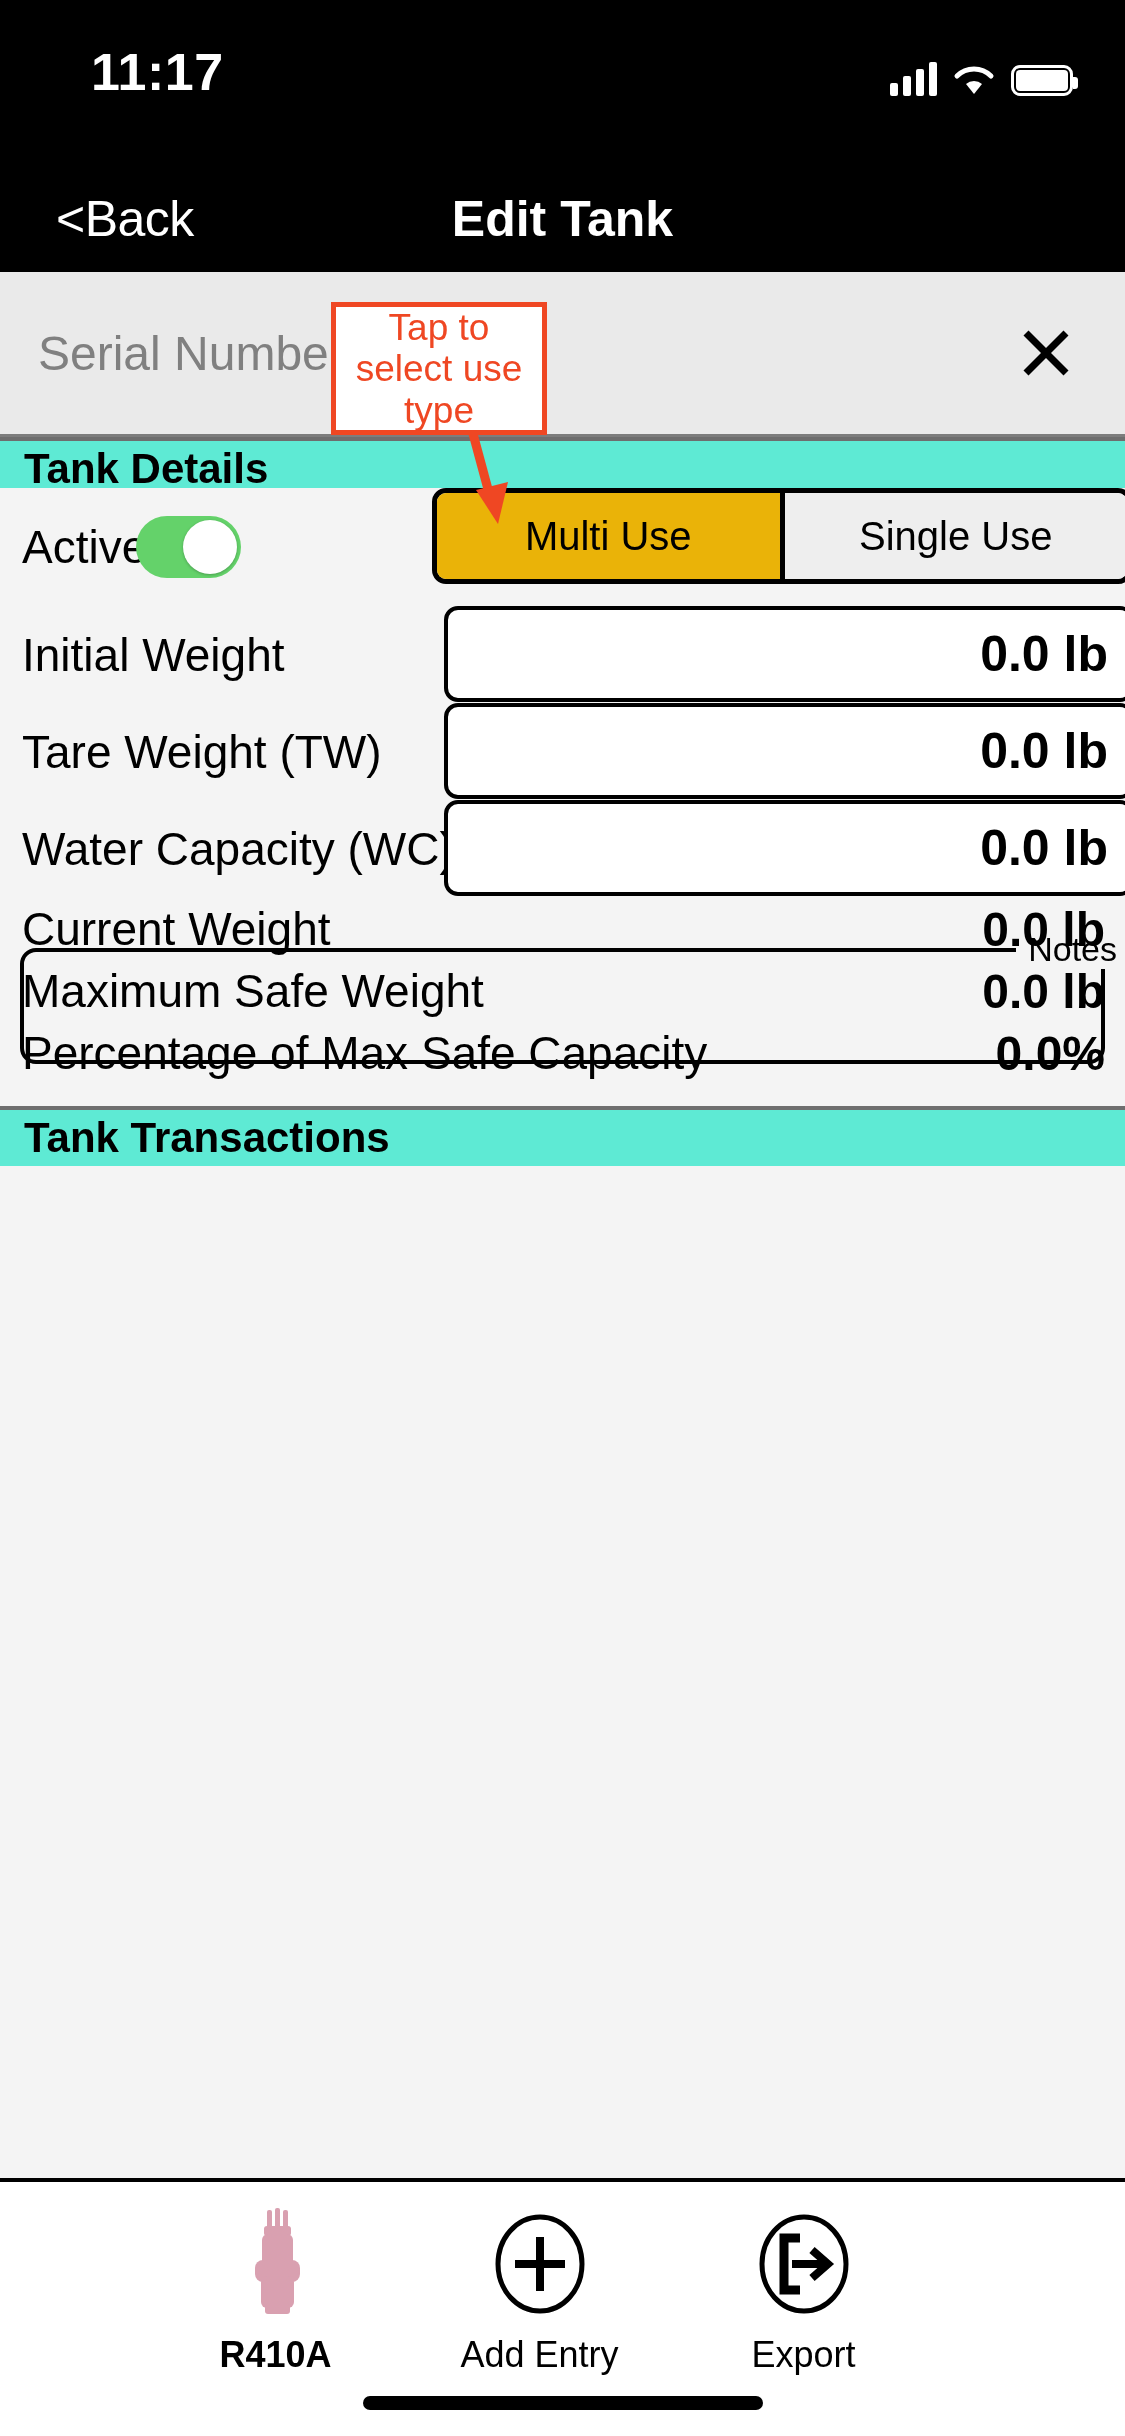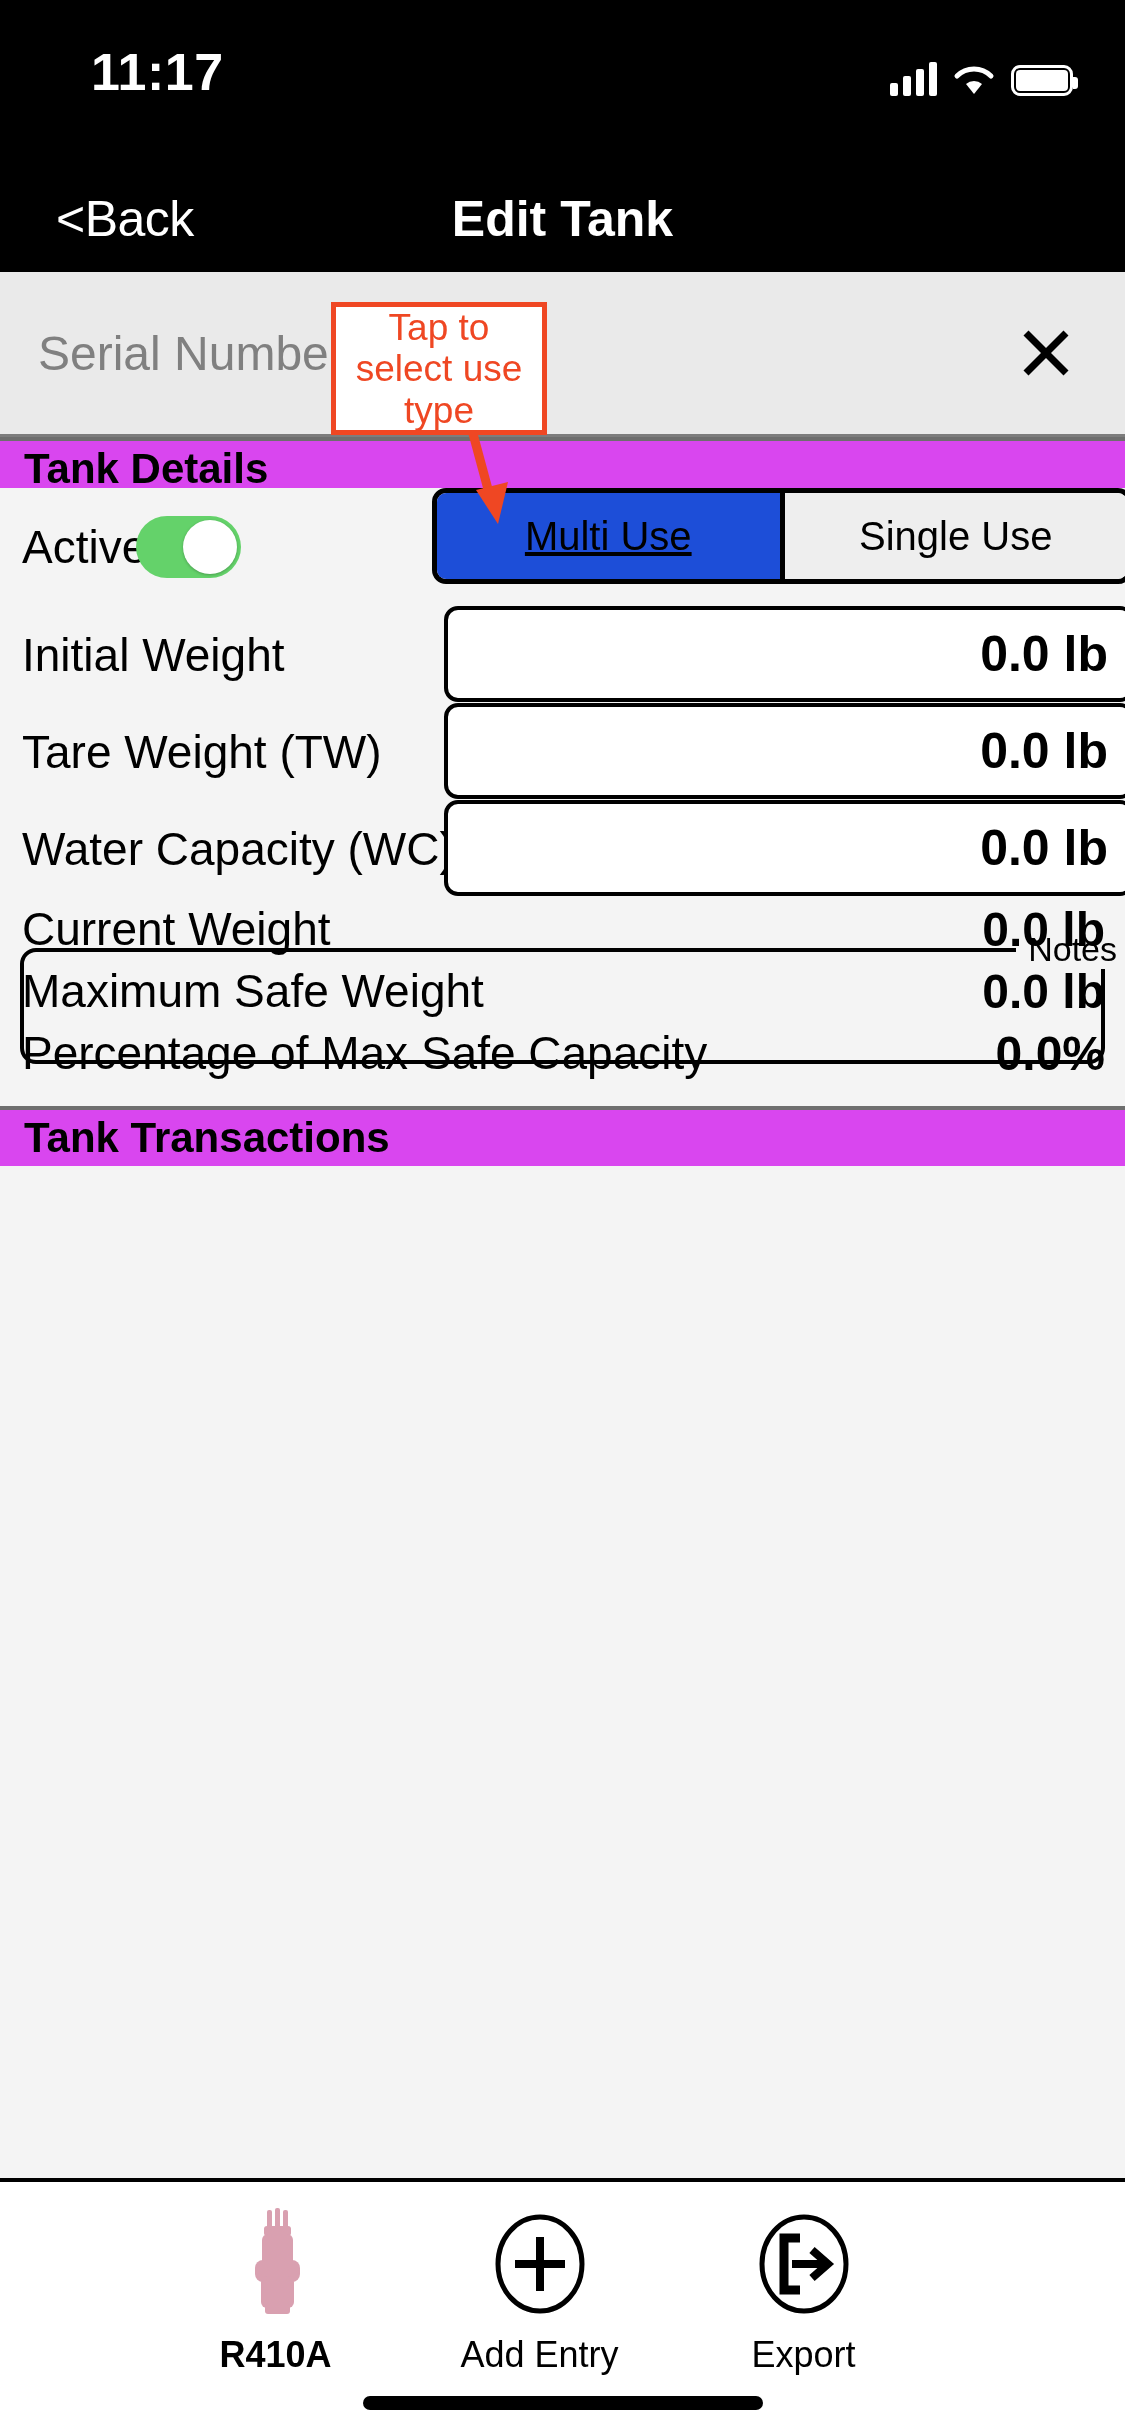--- a/index.html
+++ b/index.html
@@ -69,21 +69,21 @@
   .serial-clear {
     position:absolute; right:44px; top:50%; transform:translateY(-50%);
     width:70px; height:70px; display:flex; align-items:center; justify-content:center;
     cursor:pointer;
   }
   .serial-clear svg{ display:block; }
 
   
   .section-band {
     position:absolute; left:0; width:1125px; height:60px;
-    background:#d946ef; border-top:4px solid #6e6e6e;
+    background:#5eead4; border-top:4px solid #6e6e6e;
   }
   .section-band span{
     position:absolute; left:24px; top:50%; transform:translateY(-50%);
     font-size:42px; font-weight:700; color:#000;
   }
   .band-details { top:437px; }
   .band-transactions { top:1106px; }
 
   
   .form-area {
@@ -117,21 +117,21 @@
   
   .segmented {
     position:absolute; left:432px; top:0; width:700px; height:96px;
     display:flex; border:5px solid #000; border-radius:14px; overflow:hidden;
     background:#eeeeee;
   }
   .seg-btn {
     flex:1; display:flex; align-items:center; justify-content:center;
     font-size:40px; color:#000; background:#eeeeee; cursor:pointer;
   }
-  .seg-btn.selected { background:#1d4ed8;text-decoration:underline; }
+  .seg-btn.selected { background:#eab308; }
   .seg-btn + .seg-btn { border-left:5px solid #000; }
 
   
   .input-box {
     position:absolute; left:444px; width:690px; height:96px;
     background:#fff; border:4px solid #000; border-radius:14px;
   }
   .input-box .val {
     position:absolute; right:22px; top:50%; transform:translateY(-50%);
     font-size:50px; font-weight:700; color:#000;

